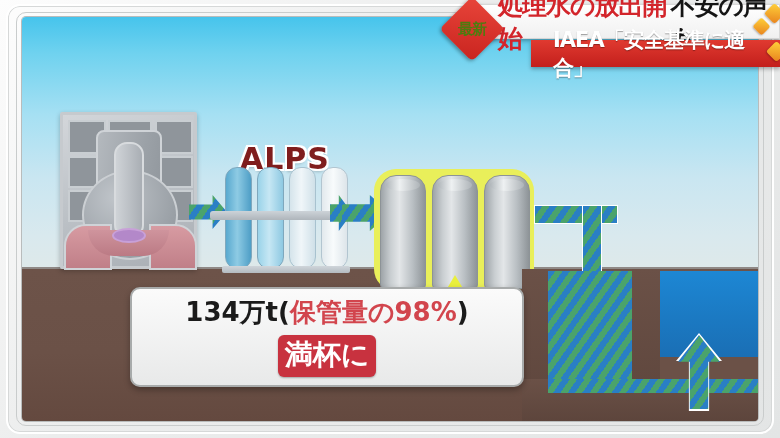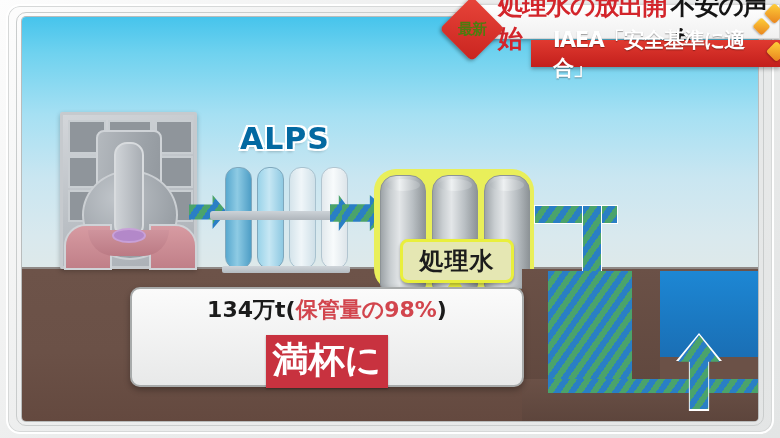--- a/index.html
+++ b/index.html
@@ -64,22 +64,22 @@
             #4aa36c 6px,#4aa36c 12px);}
   .arrow1{position:absolute;left:167px;top:178px;width:38px;height:34px;
       clip-path:polygon(0 28%,62% 28%,62% 0,100% 50%,62% 100%,62% 72%,0 72%);}
   .arrow2{position:absolute;left:320px;top:178px;width:48px;height:36px;
       clip-path:polygon(0 26%,58% 26%,58% 0,100% 50%,58% 100%,58% 74%,0 74%);
       filter:drop-shadow(1px 1px 1px rgba(0,0,0,.25));}
   .arrow2b{position:absolute;left:308px;top:178px;width:22px;height:36px;
       clip-path:polygon(0 26%,40% 26%,40% 0,100% 50%,40% 100%,40% 74%,0 74%);}
 
   
-  .alps-label{position:absolute;left:203px;top:104px;width:120px;
-      text-align:center;font-size:30px;font-weight:bold;color:#0369a1;
+  .alps-label{position:absolute;left:203px;top:124px;width:120px;
+      text-align:center;font-size:30px;font-weight:bold;color:#7f1d1d;
       letter-spacing:1px;
       text-shadow:-2px -2px 0 #fff,2px -2px 0 #fff,-2px 2px 0 #fff,2px 2px 0 #fff,
                    0 3px 3px rgba(0,0,0,.2);}
   .alps-unit{position:absolute;left:200px;top:150px;width:128px;height:106px;}
   .alps-base{position:absolute;left:0;bottom:0;width:128px;height:7px;
       background:linear-gradient(180deg,#cfd5da,#b4bbc1);border-radius:2px;}
   .alps-bar{position:absolute;left:-12px;top:44px;width:152px;height:9px;
       background:linear-gradient(180deg,#cdd3d8,#aeb5bb);border-radius:3px;}
   .col{position:absolute;top:0;width:25px;height:100px;border-radius:12px;
       border:1.5px solid #7fa8bd;}
@@ -140,27 +140,27 @@
   .up-arrow-o{position:absolute;left:654px;top:316px;width:46px;height:78px;
       clip-path:polygon(50% 0,100% 36%,72% 36%,72% 100%,28% 100%,28% 36%,0 36%);
       background:#ffffff;}
 
   
   .info{position:absolute;left:108px;top:270px;width:390px;height:96px;
       background:linear-gradient(180deg,#fbfbfb,#e8e9e9);
       border:2px solid #a8abab;border-radius:10px;
       box-shadow:0 3px 6px rgba(0,0,0,.3);}
   .info-l1{position:absolute;left:0;top:6px;width:100%;text-align:center;
-      font-size:22px;font-weight:bold;color:#1b1b1b;white-space:nowrap;}
+      font-size:26px;font-weight:bold;color:#1b1b1b;white-space:nowrap;}
   .info-l1 .red{color:#d2454d;}
   .info-l2{position:absolute;left:0;top:46px;width:100%;
       display:flex;align-items:center;justify-content:center;gap:4px;
       font-size:28px;font-weight:bold;color:#1b1b1b;white-space:nowrap;}
-  .full-badge{background:#c8323f;color:#ffffff;border-radius:0;
-      padding:1px 7px 3px 7px;font-size:36px;font-weight:bold;
+  .full-badge{background:#c8323f;color:#ffffff;border-radius:6px;
+      padding:1px 7px 3px 7px;font-size:28px;font-weight:bold;
       box-shadow:0 1px 2px rgba(0,0,0,.3);}
 
   
   .banner{position:absolute;left:435px;top:4px;width:345px;height:66px;}
   .bn-line1{position:absolute;left:36px;top:0;width:309px;height:35px;
       background:linear-gradient(180deg,#ffffff,#f0f0f0);
       border:1px solid #d8d8d8;
       box-shadow:0 2px 4px rgba(0,0,0,.3);
       display:flex;align-items:center;padding-left:26px;box-sizing:border-box;}
   .bn-l1-red{font-size:25px;font-weight:bold;color:#d3252b;letter-spacing:-1px;}
@@ -239,23 +239,20 @@
       <div class="tank t1">
           <div class="tank-top"></div>
         </div>
       <div class="tank t2">
           <div class="tank-top"></div>
         </div>
       <div class="tank t3">
           <div class="tank-top"></div>
         </div>
       <div class="proc-tri"></div>
-      <div class="proc-box">
-        <div class="proc-txt">処理水</div>
-      </div>
     </div>
 
     <div class="pipe-h stripe"></div>
     <div class="pipe-v stripe"></div>
     <div class="pipe-head-o"></div>
     <div class="pipe-head stripe"></div>
 
     <div class="sea-wall-l"></div>
     <div class="basin stripe"></div>
     <div class="sea-wall-m"></div>

